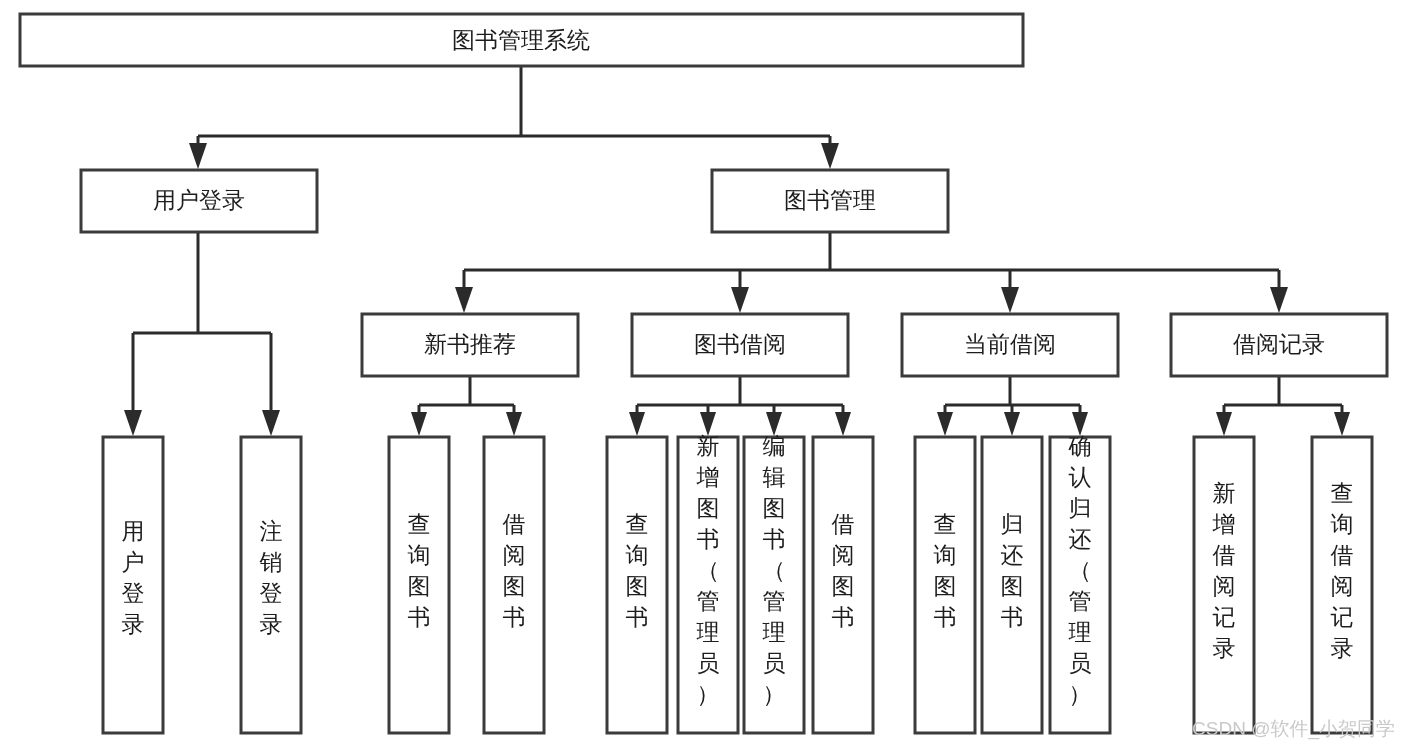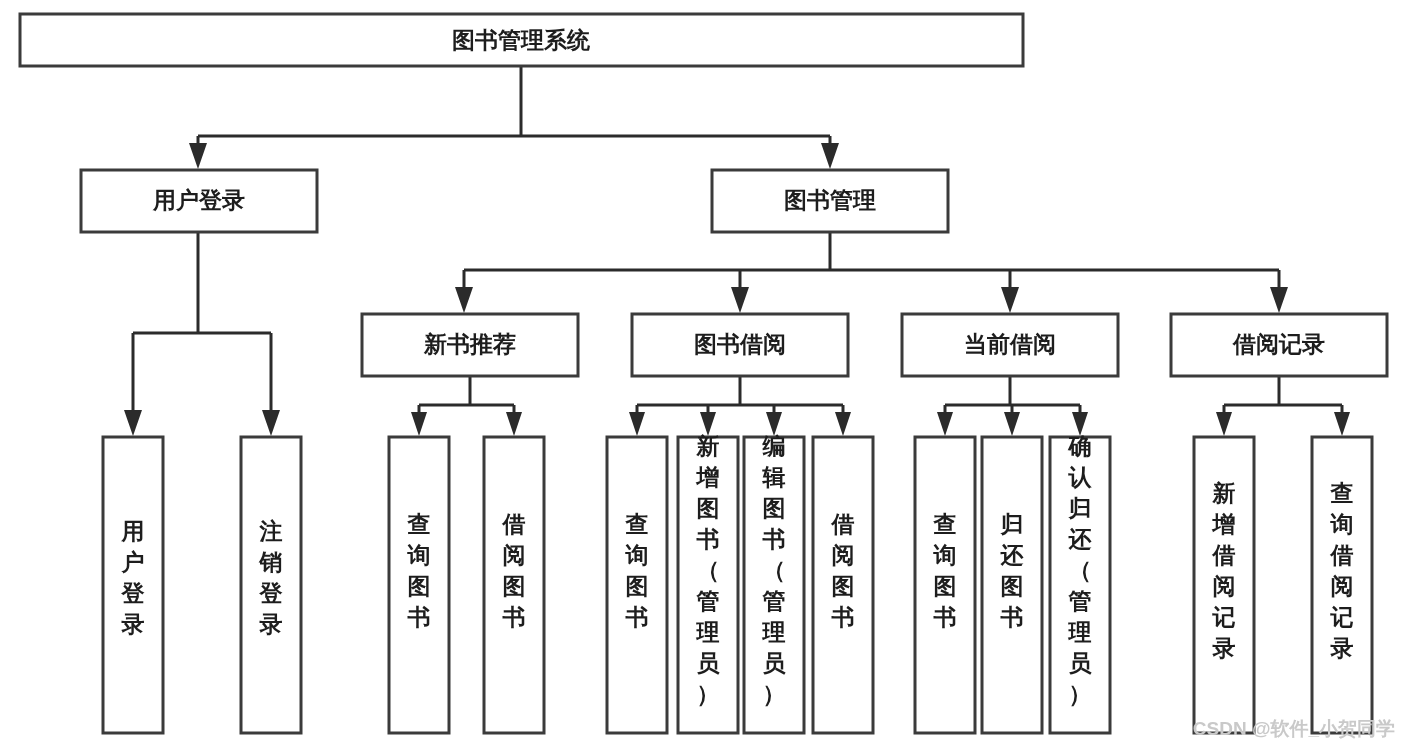--- a/index.html
+++ b/index.html
@@ -13,21 +13,20 @@
     font-family: "Liberation Sans", "DejaVu Sans", sans-serif;
     overflow: hidden;
     position: relative;
   }
   #diagram-root {
     position: absolute;
     left: 0;
     top: 0;
     width: 1405px;
     height: 747px;
-    font-weight: bold;
   }
   svg.flow {
     display: block;
     width: 1405px;
     height: 747px;
   }
   .node-rect {
     fill: #ffffff;
     stroke: #3b3b3b;
     stroke-width: 3;

